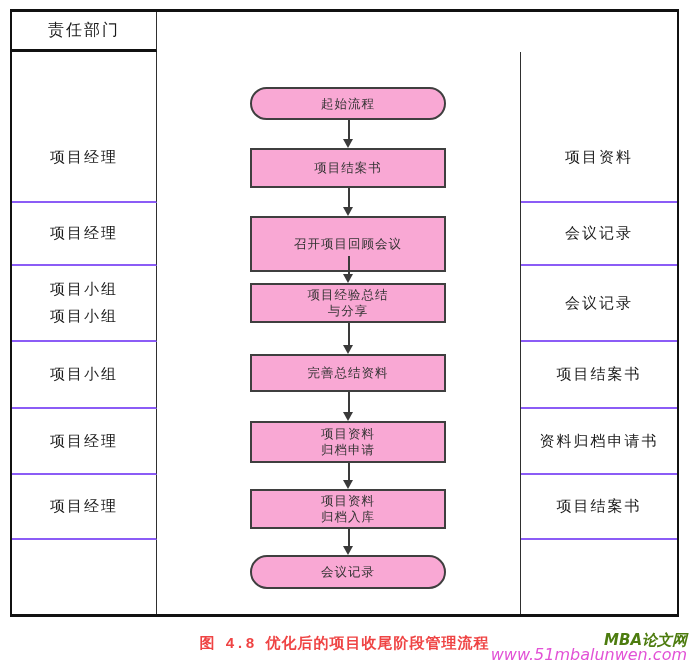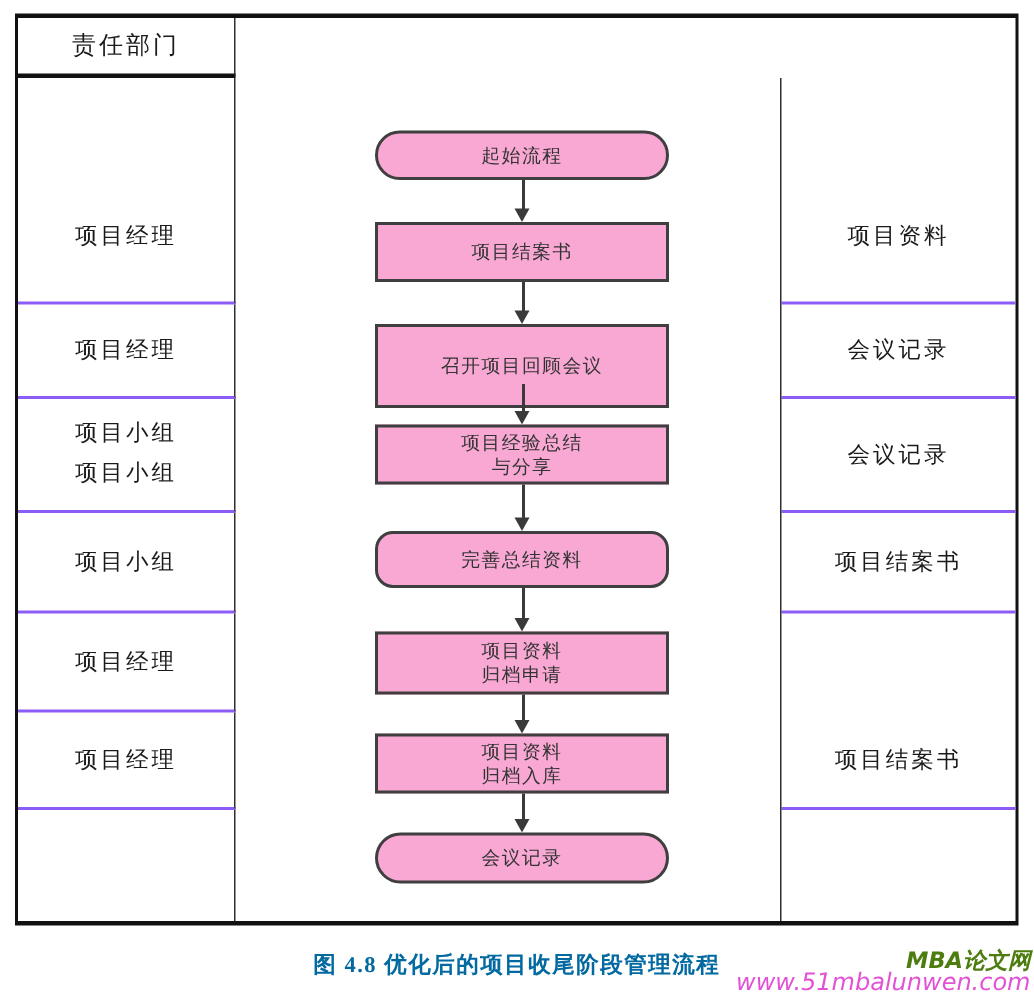--- a/index.html
+++ b/index.html
@@ -51,29 +51,29 @@
   .arrow::after {
     content:""; position:absolute; left:0; bottom:0; width:0; height:0;
     border-left:5.5px solid transparent; border-right:5.5px solid transparent;
     border-top:9px solid #3a3a3a;
   }
   
   .s0{top:35px;height:33px;}  .a0{top:68px;height:28px;}
   .s1{top:96px;height:40px;}  .a1{top:136px;height:28px;}
   .s2{top:164px;height:56px;} .a2{top:204px;height:27px;}
   .s3{top:231px;height:40px;} .a3{top:271px;height:31px;}
-  .s4{top:302px;height:38px;border-radius:12px;} .a4{top:340px;height:29px;}
+  .s4{top:302px;height:38px;} .a4{top:340px;height:29px;}
   .s5{top:369px;height:42px;} .a5{top:411px;height:26px;}
   .s6{top:437px;height:40px;} .a6{top:477px;height:26px;}
   .s7{top:503px;height:34px;}
   
   .caption {
     position:absolute; left:0; top:634px; width:689px; text-align:center;
-    font-weight:bold; font-size:15px; color:#0369a1; letter-spacing:1px;
-    font-family:Liberation Serif, serif;
+    font-weight:bold; font-size:15px; color:#ef4444; letter-spacing:1px;
+    font-family:Liberation Mono, monospace;
   }
   .watermark { position:absolute; right:2px; top:631px; text-align:right; }
   .wm-brand {
     font-style:italic; font-weight:bold; font-size:15px; color:#4d7c0f;
     font-family:"DejaVu Sans","Liberation Sans",sans-serif; line-height:18px;
   }
   .wm-url {
     font-style:italic; font-size:16px; color:#e252d6;
     font-family:"DejaVu Sans","Liberation Sans",sans-serif; line-height:12px;
   }
@@ -139,20 +139,21 @@
 
       <div class="shape terminator s7">
         <span>会议记录</span>
       </div>
     </div>
 
     <div class="cell colC r2 rb low">项目资料</div>
     <div class="cell colC r3 rb">会议记录</div>
     <div class="cell colC r4 rb">会议记录</div>
     <div class="cell colC r5 rb">项目结案书</div>
+    <div class="cell colC r6 rb">资料归档申请书</div>
     <div class="cell colC r7 rb">项目结案书</div>
     <div class="cell colC r8"></div>
 
   </div>
 
   <div class="caption">图 4.8  优化后的项目收尾阶段管理流程</div>
 
   <div class="watermark">
     <div class="wm-brand">MBA论文网</div>
     <div class="wm-url">www.51mbalunwen.com</div>

